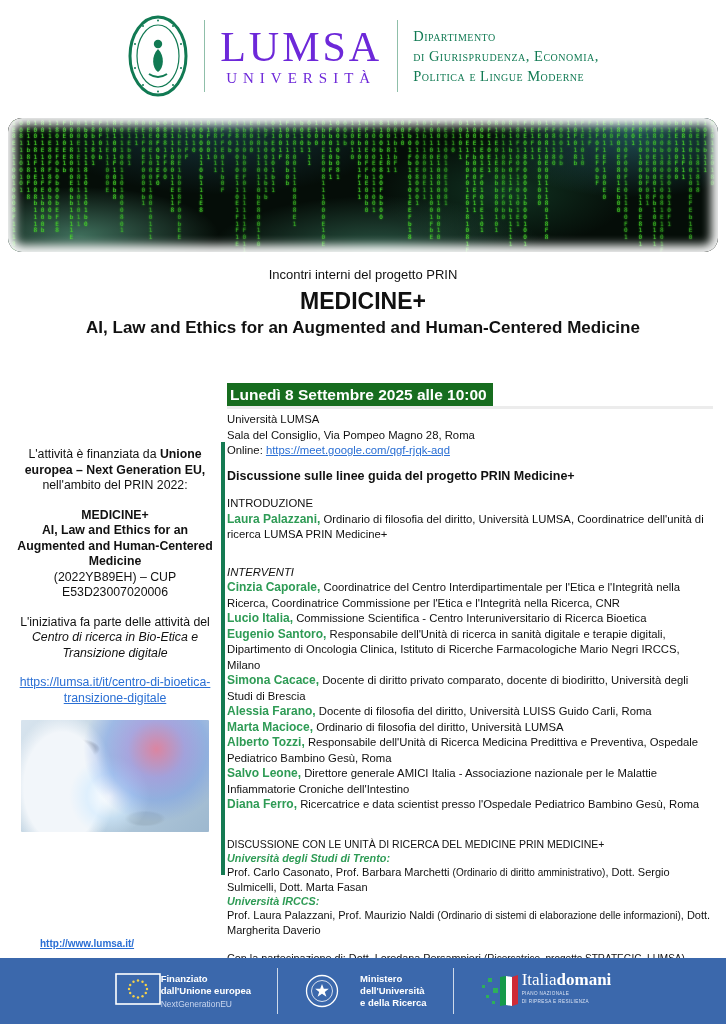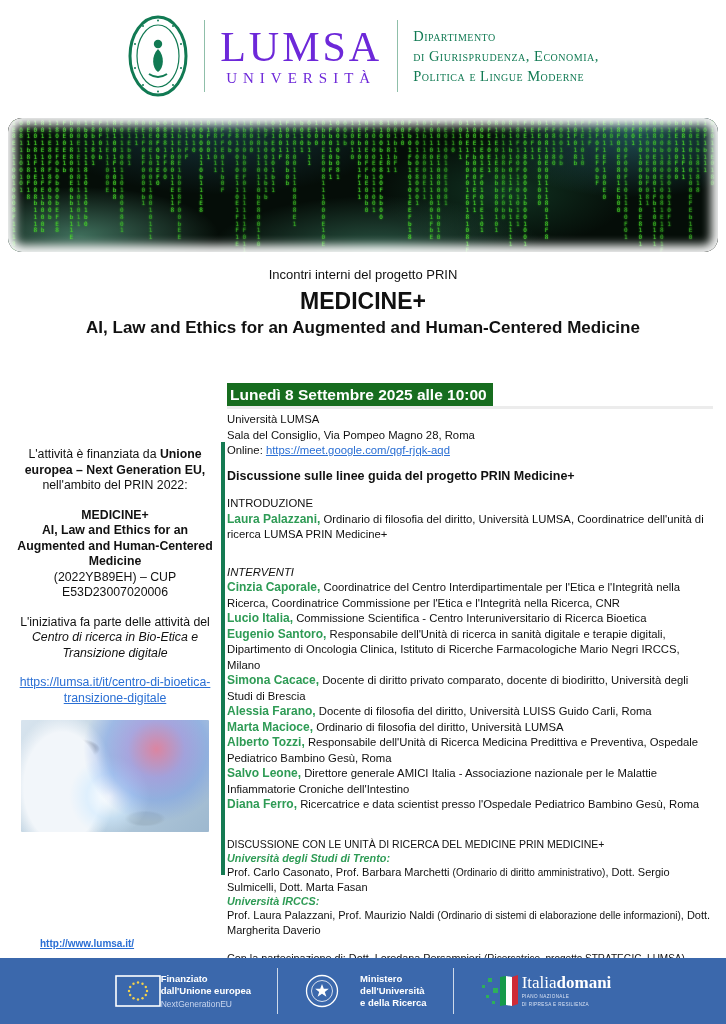--- a/index.html
+++ b/index.html
@@ -67,21 +67,21 @@
   .grp-label{color:#2e9b55;font-weight:bold;font-style:italic;font-size:10.8px;line-height:14px;}
   .grp-line{font-size:11px;line-height:14px;}
   .paren{font-size:10px;}
   .partec{margin-top:14px;font-size:10.8px;line-height:14px;}
   .ulab{text-decoration:underline;}
 
   
   .site-link{position:absolute;left:40px;top:938px;font-size:10px;font-weight:bold;}
   .footer{position:absolute;left:0;top:958px;width:726px;height:66px;background:#3b68ac;
           display:flex;align-items:center;justify-content:center;gap:26px;color:#fff;}
-  .fgroup{display:flex;align-items:center;gap:0;}
+  .fgroup{display:flex;align-items:flex-start;gap:0;}
   .fdiv{width:1px;height:46px;background:rgba(255,255,255,.75);}
   .eu-text .b{font-size:9.5px;font-weight:bold;line-height:12px;}
   .eu-text .s{font-size:8.5px;color:#c9d6ef;margin-top:2px;}
   .min-text{font-size:9.5px;font-weight:bold;line-height:12px;margin-left:20px;}
   .it-text .brand{font-family:"Liberation Serif",serif;font-size:17px;line-height:18px;}
   .it-text .brand .bd{font-weight:bold;}
   .it-text .tiny{font-size:4.6px;letter-spacing:.4px;color:#d9e2f3;line-height:6px;margin-top:2px;text-transform:uppercase;}
 </style>
 </head>
 <body>

